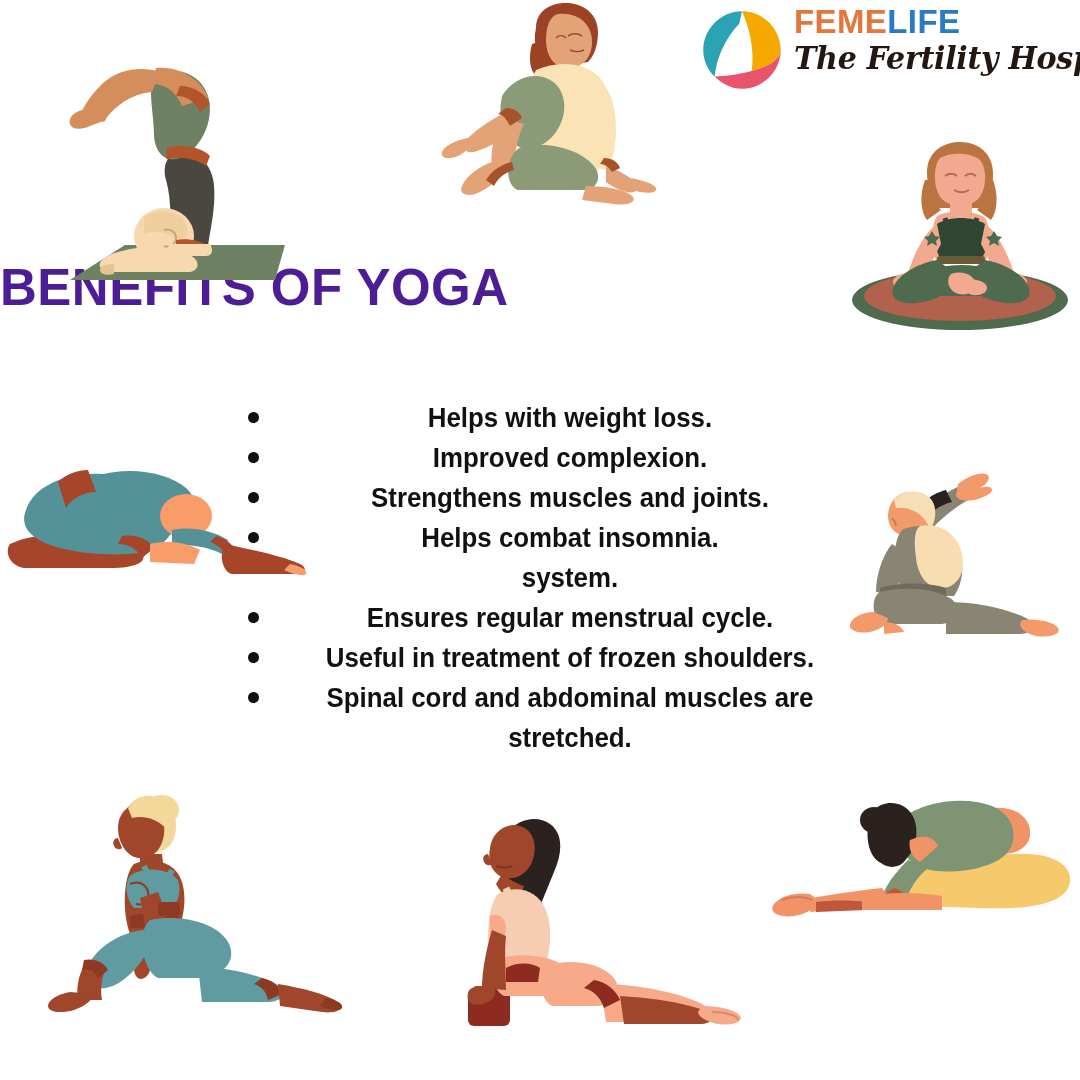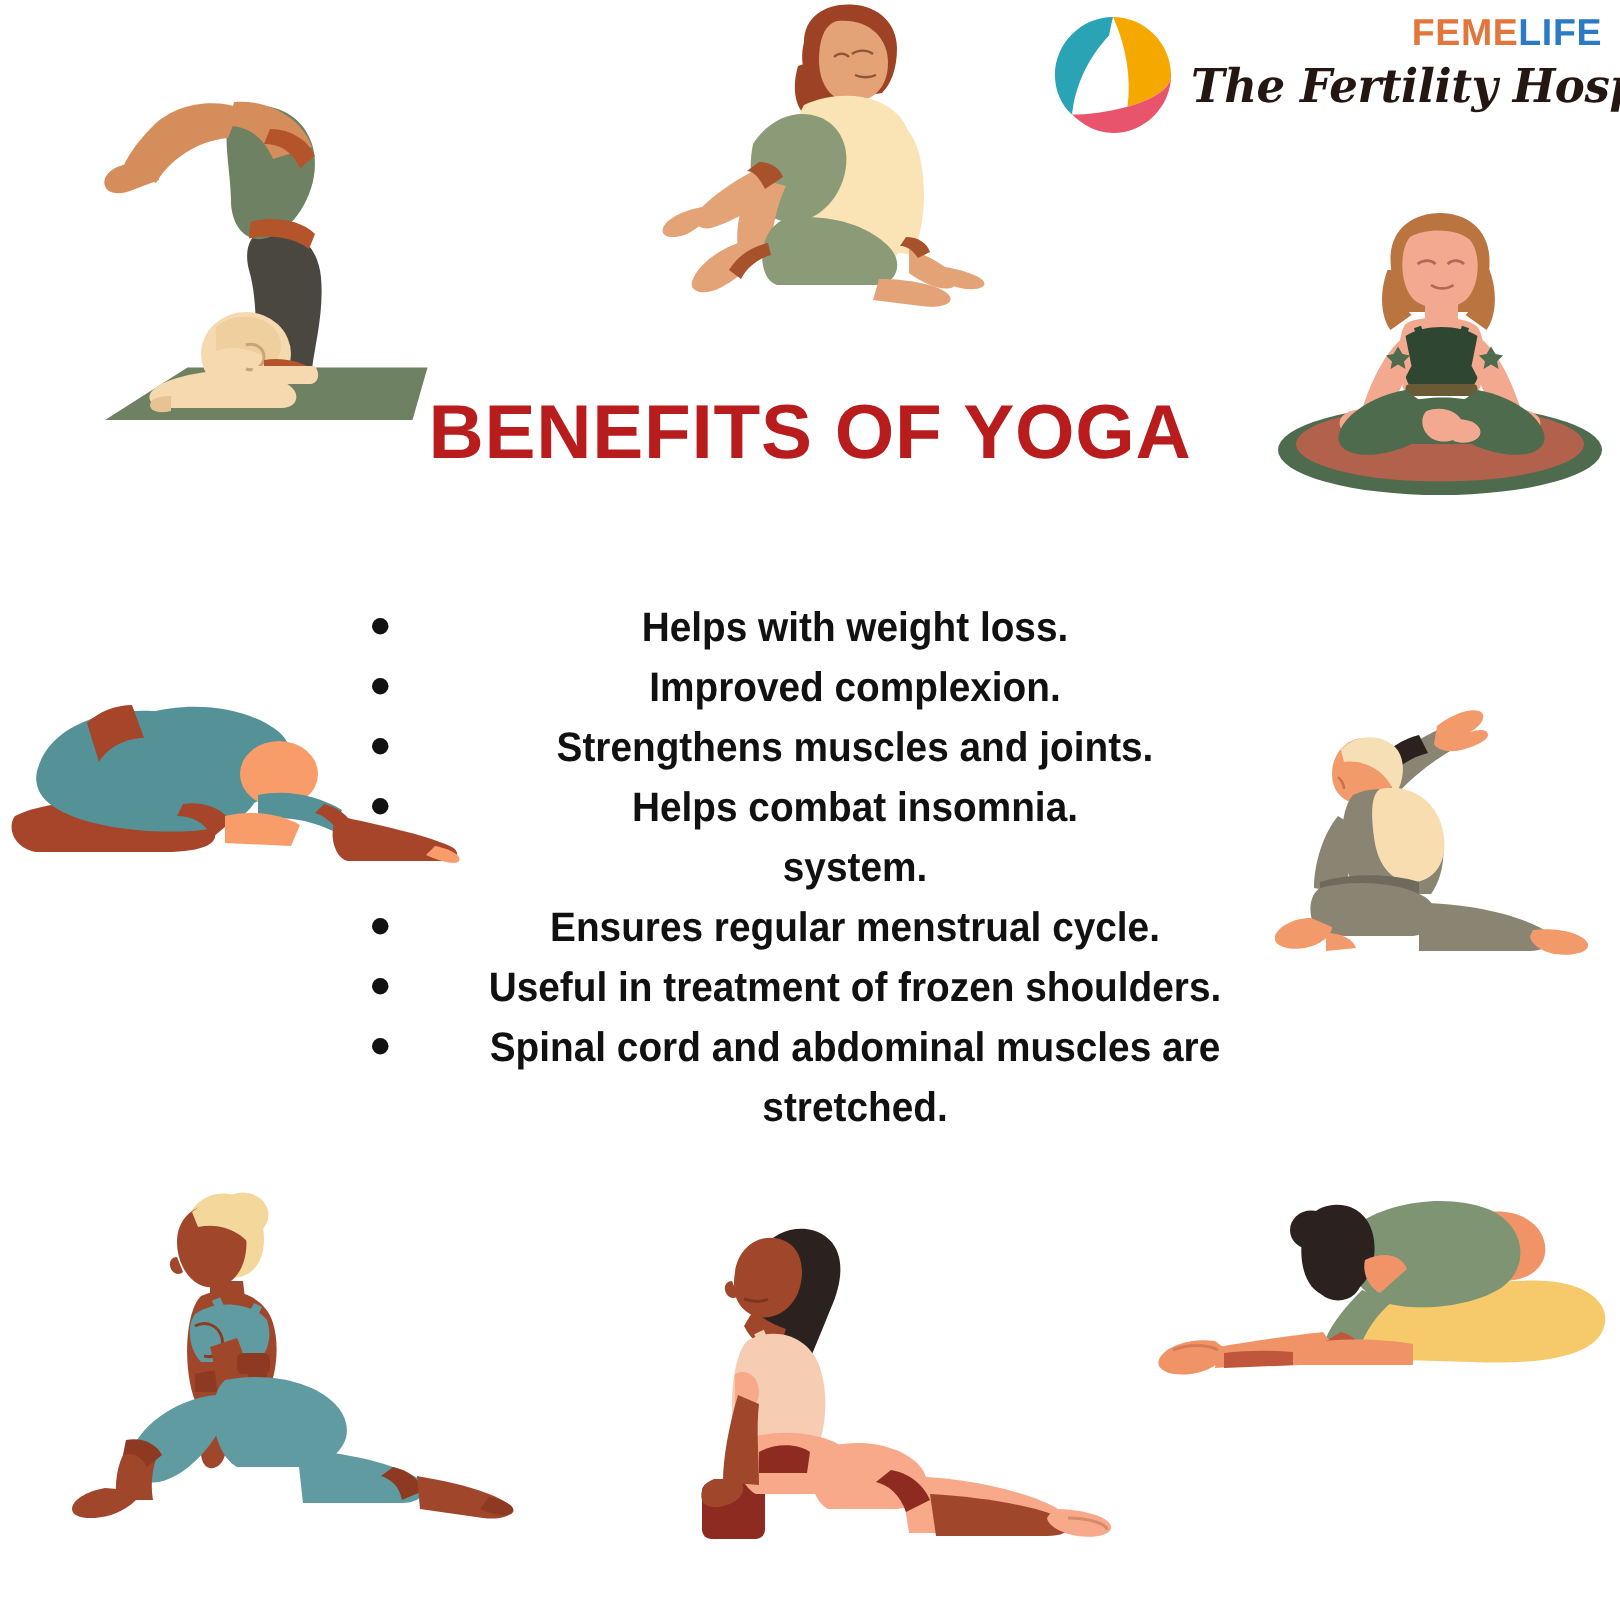--- a/index.html
+++ b/index.html
@@ -33,26 +33,25 @@
     width: 88px;
     height: 88px;
   }
   .logo-text {
     position: absolute;
     left: 96px;
     top: 2px;
     width: 274px;
   }
   .logo-word {
-    font-size: 25px;
+    font-size: 33px;
     font-weight: 700;
     letter-spacing: 0.4px;
     line-height: 36px;
     white-space: nowrap;
-    text-align: right;
   }
   .logo-feme { color: #E2763C; }
   .logo-life { color: #2B7AC4; }
   .logo-tag {
     font-family: "DejaVu Serif", serif;
     font-style: italic;
     font-weight: 700;
     font-size: 31px;
     line-height: 36px;
     color: #241610;
@@ -61,25 +60,24 @@
     transform: scaleX(0.97);
     transform-origin: left center;
   }
 
   
   .title {
     position: absolute;
     top: 258px;
     left: 0;
     width: 1080px;
-    text-align: center;
     font-size: 51px;
     font-weight: 700;
     letter-spacing: 0.5px;
-    color: #b91c1c;
+    color: #4c1d95;
     line-height: 60px;
   }
 
   
   .benefits {
     position: absolute;
     top: 365px;
     left: 240px;
     width: 660px;
     margin-top: 33px;

